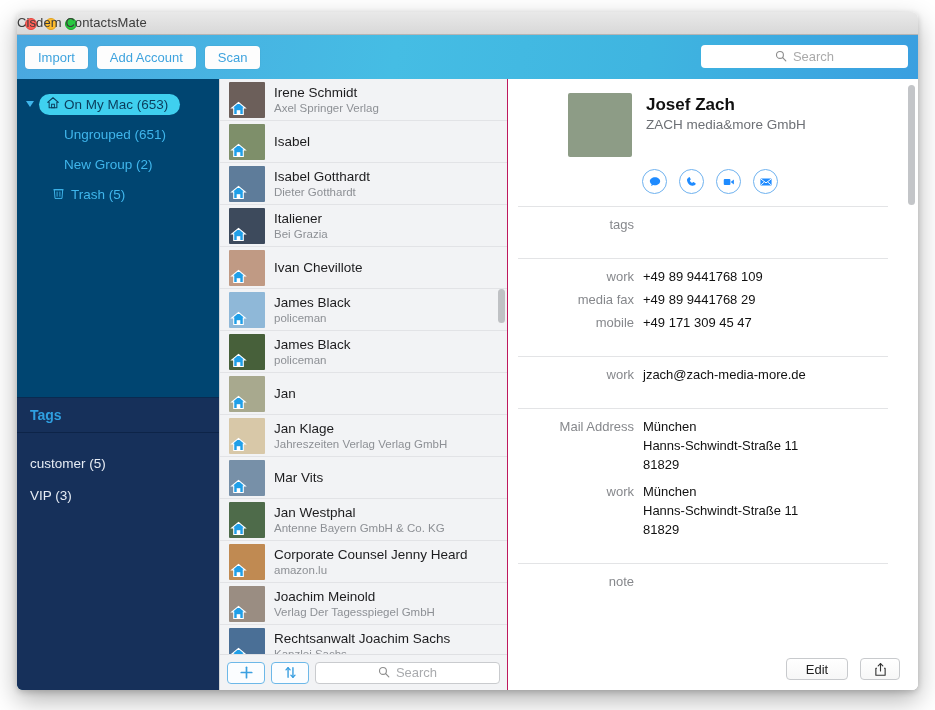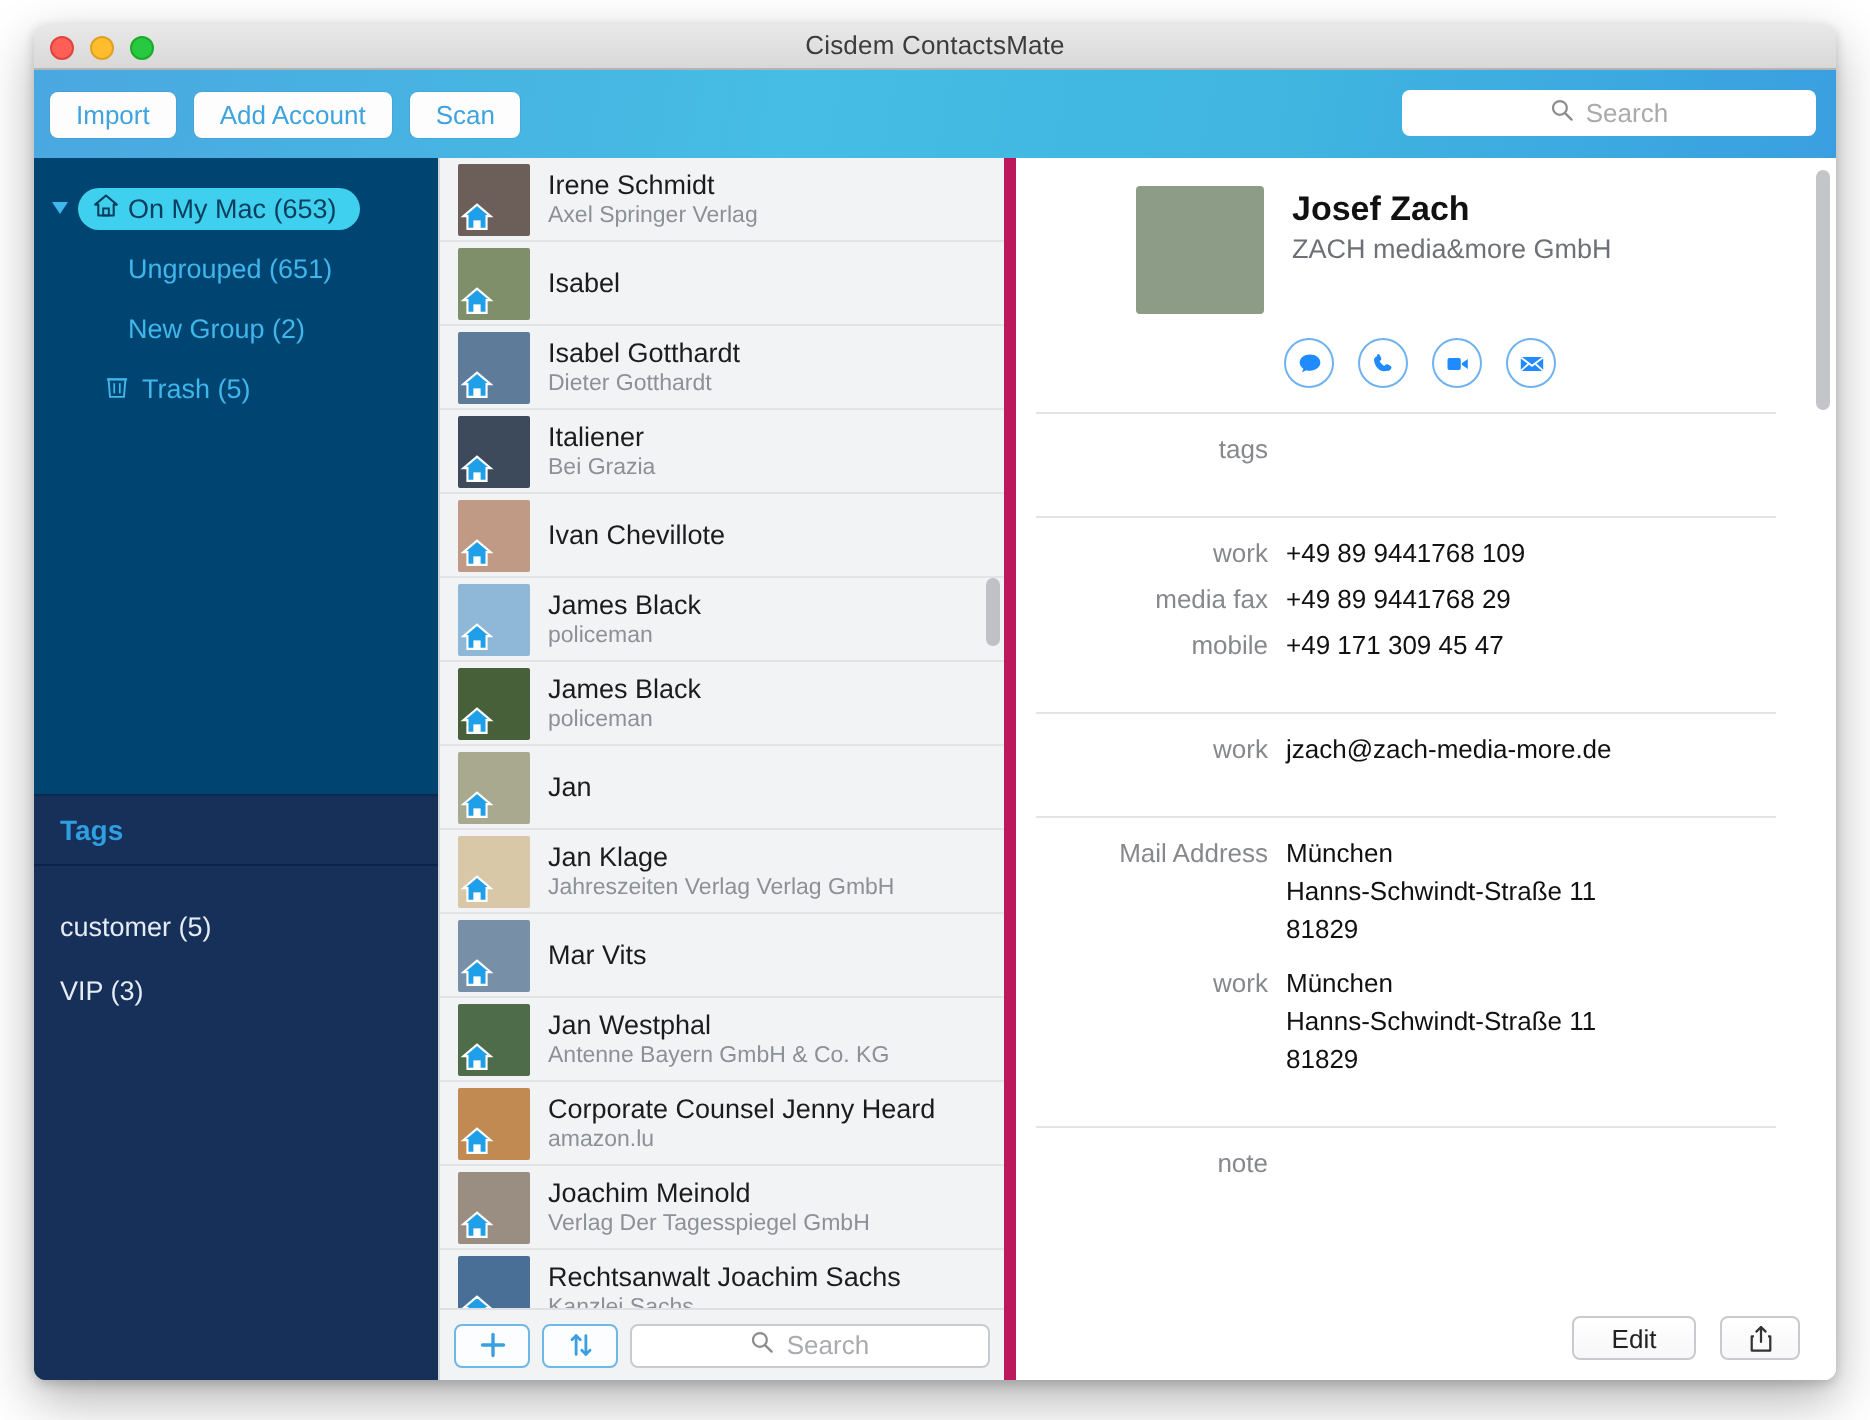--- a/index.html
+++ b/index.html
@@ -26,21 +26,21 @@
     position: relative; height: 23px;
     background: linear-gradient(#e9e9e9, #d8d8d8);
     border-bottom: 1px solid #b4b4b4;
   }
   .traffic { position: absolute; left: 8px; top: 6px; display: flex; gap: 8px; }
   .tl { width: 12px; height: 12px; border-radius: 50%; }
   .tl.red    { background:#ff5f57; border:1px solid #e0443e; }
   .tl.yellow { background:#ffbd2e; border:1px solid #dea123; }
   .tl.green  { background:#28c840; border:1px solid #1aab29; }
   .win-title {
-    position:absolute; left:0; right:0; top:3px; text-align:center;
+    position:absolute; left:0; right:0; top:3px; text-align:left;
     font-size: 13px; color:#3c3c3c; letter-spacing:.1px;
   }
 
   
   .toolbar {
     position: relative; height: 44px;
     background: linear-gradient(100deg, #4aa8e0 0%, #45bde4 42%, #3fb5e0 70%, #3a9fe0 100%);
     display:flex; align-items:center; padding: 0 8px;
   }
   .tb-btn {
@@ -99,21 +99,21 @@
     border-bottom: 1px solid #0d2448;
   }
   .tags-list { background:#16305a; flex: 1 1 auto; padding-top: 6px; }
   .tag-row { height: 32px; display:flex; align-items:flex-end; padding-left:13px; color:#e6ecf4; font-size:13.5px; }
 
   
   .listcol {
     width: 289px; flex: 0 0 289px;
     background:#f2f3f5;
     border-left:1px solid #d3d5d8;
-    border-right:6px solid #be185d;
+    border-right:1px solid #be185d;
     position:relative; display:flex; flex-direction:column;
   }
   .list-scroll { position:relative; flex:1 1 auto; overflow:hidden; }
   .c-row {
     display:flex; align-items:center; gap:9px;
     height: 42px; padding-left: 9px; padding-right: 14px;
     border-bottom: 1px solid #e2e3e6;
   }
   .thumb {
     width:36px; height:36px; flex:0 0 36px; position:relative;

